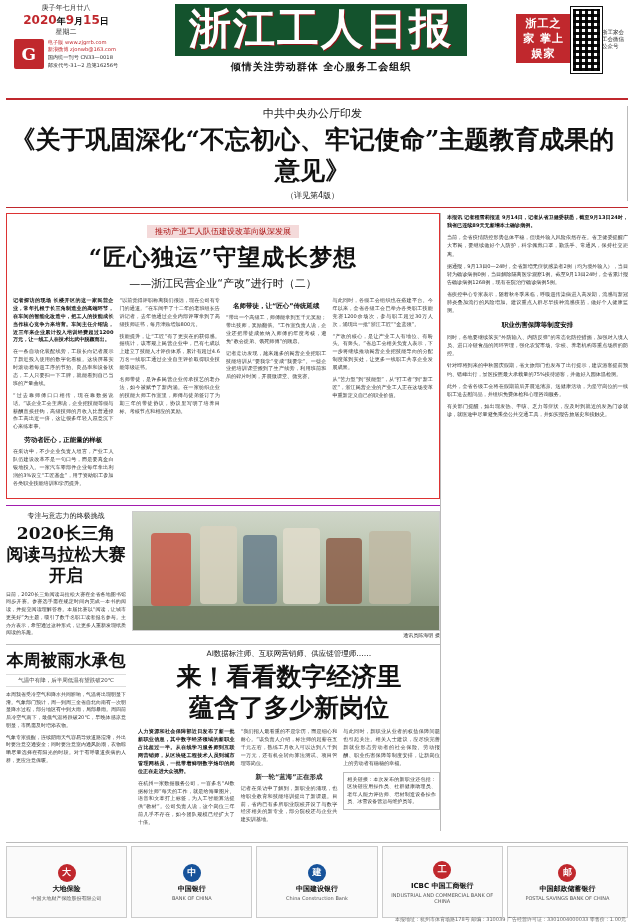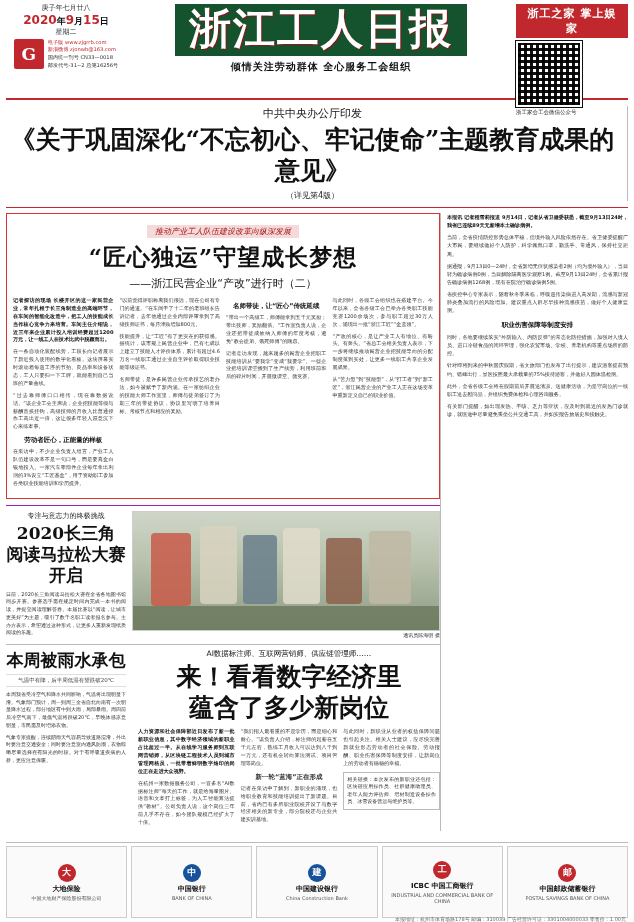--- a/index.html
+++ b/index.html
@@ -26,21 +26,21 @@
   .mh-info .red{color:#c0282d;}
 
   .mh-center{flex:1;display:flex;flex-direction:column;align-items:center;justify-content:flex-start;}
   .paper-title{
     background:#14532d;color:#fff;font-family:"DejaVu Serif",serif;font-weight:bold;
     font-size:42px;letter-spacing:2px;padding:4px 14px 6px 14px;line-height:1;
     text-shadow:1px 1px 0 #8d1418;
   }
   .paper-sub{font-size:10px;color:#111;margin-top:4px;letter-spacing:1px;font-weight:bold;}
 
-  .mh-right{width:112px;display:flex;flex-direction:column;}
+  .mh-right{width:112px;display:flex;flex-direction:row;align-items:center;}
   .mh-right-top{background:#c0282d;color:#fff;font-size:11px;font-weight:bold;padding:2px 6px;width:100%;box-sizing:border-box;text-align:center;letter-spacing:1px;}
   .qr{width:62px;height:62px;margin-top:3px;background:
       repeating-linear-gradient(90deg,#111 0 3px,#fff 3px 6px),
       repeating-linear-gradient(0deg,#111 0 3px,transparent 3px 6px);
       background-blend-mode:multiply;border:2px solid #fff;outline:1px solid #111;}
   .qr-cap{font-size:5.5px;margin-top:2px;color:#222;}
 
   
   .lead{display:flex;border-bottom:1px solid #c0282d;padding:6px 0 6px 0;}
   .lead-left{flex:1;text-align:center;padding-right:8px;border-right:1px solid #bbb;}
@@ -51,21 +51,21 @@
   .lr-kicker{font-size:9.5px;color:#111;}
   .lr-title{font-family:"DejaVu Serif",serif;font-weight:bold;font-size:19px;line-height:1.3;color:#111;margin-top:3px;}
 
   
   .cols{display:flex;margin-top:5px;}
   .col-main{width:436px;}
   .col-right{width:182px;padding-left:6px;border-left:1px solid #bbb;}
 
   
   .feature{border:1px solid #d33; padding:5px 6px 6px 6px;}
-  .feat-kicker{text-align:center;font-size:8px;background:#f4dada;color:#a11;display:inline-block;padding:1px 8px;margin:0 auto;font-style:italic;}
+  .feat-kicker{text-align:center;font-size:8px;background:#f4dada;color:#a11;display:inline-block;padding:1px 8px;margin:0 auto;}
   .feat-kicker-wrap{text-align:center;}
   .feat-title{text-align:center;font-family:"DejaVu Serif",serif;font-weight:bold;font-size:23px;margin-top:4px;letter-spacing:1px;}
   .feat-sub{text-align:center;font-size:11px;margin-top:3px;color:#111;}
   .feat-body{display:flex;gap:6px;margin-top:6px;}
   .fcol{flex:1;font-size:5.1px;line-height:1.55;text-align:justify;color:#333;}
   .fcol p{margin:0 0 4px 0;}
   .fcol .lead-in{color:#111;font-weight:bold;}
   .fsub{font-weight:bold;font-size:6.5px;text-align:center;margin:4px 0 3px 0;color:#111;}
 
   

